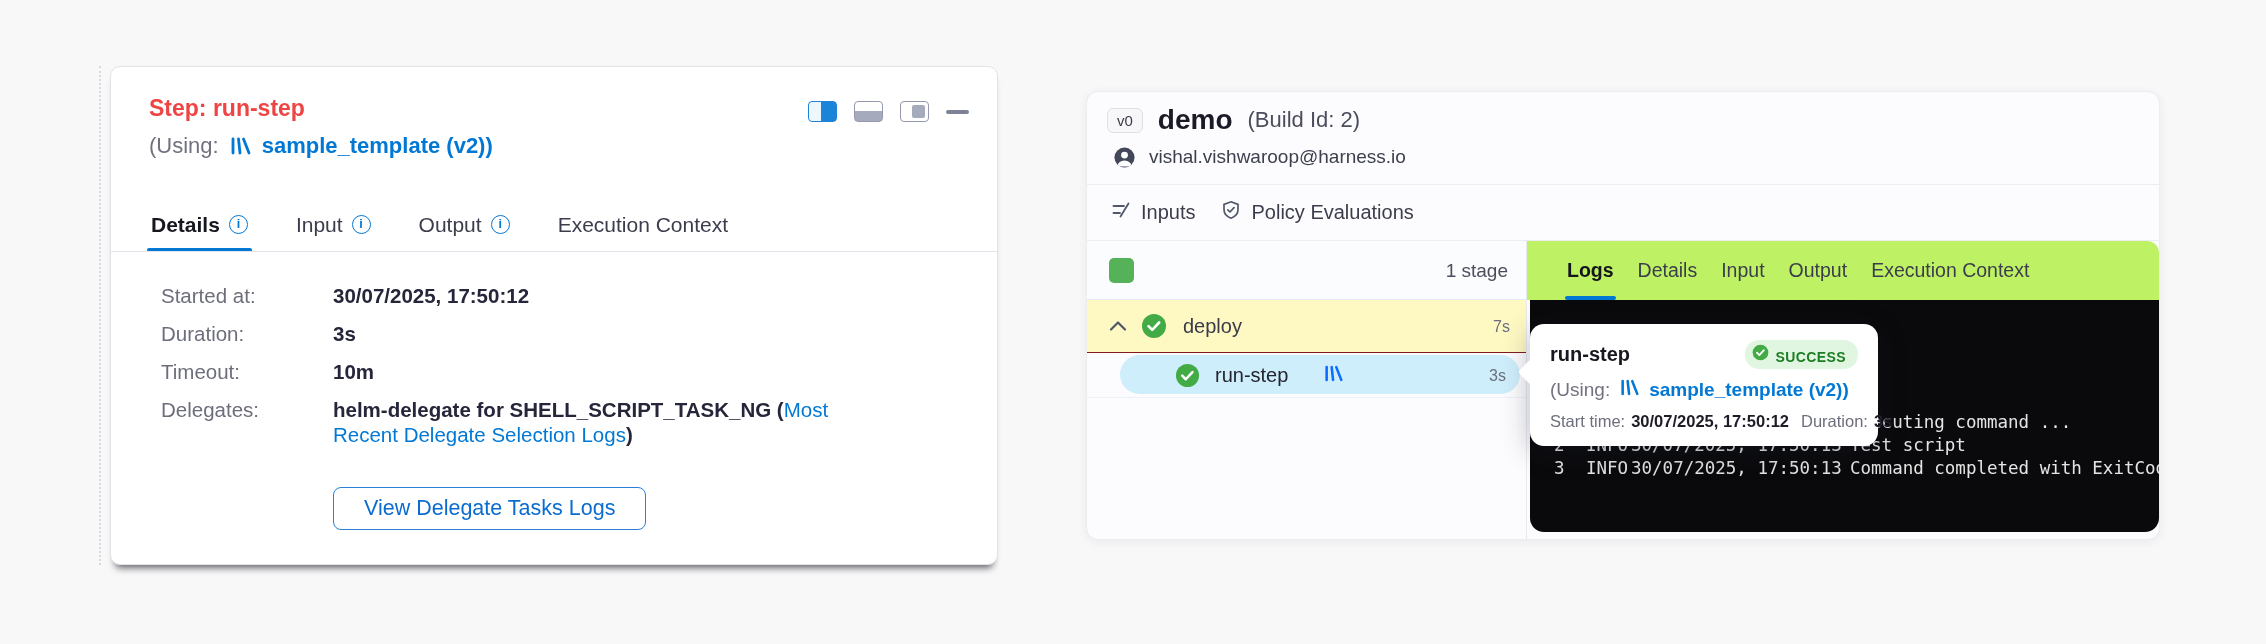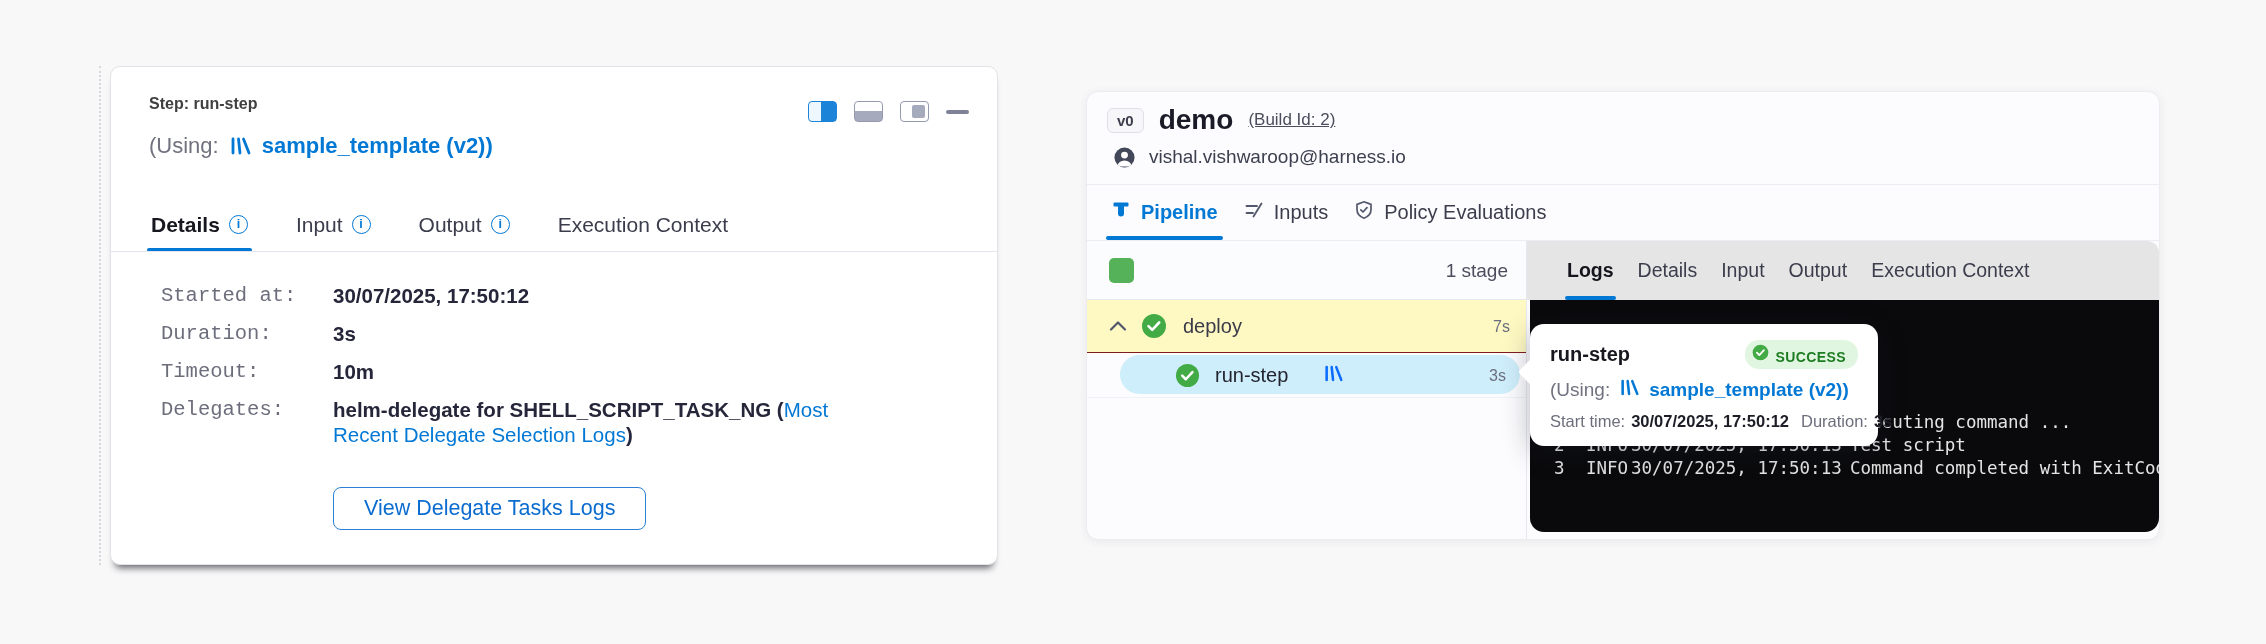--- a/index.html
+++ b/index.html
@@ -6,21 +6,21 @@
   * { margin:0; padding:0; box-sizing:border-box; }
   html,body { background:#f8f8f9; }
   body { font-family:"Liberation Sans","DejaVu Sans",sans-serif; }
   .canvas { position:relative; width:2266px; height:644px; background:#f8f8f9; overflow:hidden; }
 
   
   .resize-dots { position:absolute; left:99px; top:66px; height:499px; border-left:2px dotted #ccccd6; opacity:.75; }
   .left-card { position:absolute; left:110px; top:66px; width:888px; height:499px; background:#fff;
                border:1px solid #e2e2e8; border-radius:10px;
                box-shadow:0 8px 7px -5px rgba(15,15,25,.62); }
-  .lc-title { position:absolute; left:38px; top:28px; font-size:16px; font-weight:600; color:#404040; }
+  .lc-title { position:absolute; left:38px; top:28px; font-size:23px; font-weight:600; color:#ef4444; }
   .lc-using { position:absolute; left:38px; top:66px; display:flex; align-items:center; gap:10px;
               font-size:22px; color:#71727f; }
   .tpl-link { color:#0278d5; font-weight:600; text-decoration:none; cursor:pointer; }
   .tpl-icon svg { display:block; }
   .lc-window-icons { position:absolute; right:28px; top:34px; display:flex; align-items:center; gap:17px; }
   .wi { cursor:pointer; }
   .wi-split  { width:29px; height:21px; border-radius:4px; border:1.5px solid #1c84d8;
                background:linear-gradient(90deg,#eef7fe 0 45%,#1c84d8 45%); }
   .wi-bottom { width:29px; height:21px; border-radius:4px; border:1.5px solid #9599ad;
                background:linear-gradient(180deg,#ffffff 0 50%,#a6aabd 50%); }
@@ -35,53 +35,53 @@
   .lc-tab .lbl { line-height:1; }
   .lc-tab.active .lbl { font-weight:700; color:#17171f; }
   .lc-tab.active::after { content:''; position:absolute; left:-2px; right:-2px; bottom:-1px; height:4px;
             background:#0278d5; border-radius:3px; }
   .info-i { width:19px; height:19px; border:1.6px solid #0278d5; border-radius:50%; color:#0278d5;
             font-size:12.5px; font-weight:700; display:flex; align-items:center; justify-content:center; }
   .lc-divider { position:absolute; left:0; right:0; top:184px; height:1px; background:#e3e4ec; }
 
   .lc-rows { position:absolute; left:50px; top:216px; width:790px; font-size:20.5px; }
   .lrow { display:flex; margin-bottom:13px; line-height:25px; }
-  .lrow .lab { width:172px; flex:none; color:#6d6e7c;font-family:Liberation Mono, monospace; }
+  .lrow .lab { width:172px; flex:none; color:#6d6e7c; }
   .lrow .val { color:#25263a; font-weight:600; width:540px; }
   .val .dlink { color:#0278d5; font-weight:500; cursor:pointer; }
   .lc-btn { position:absolute; left:222px; top:420px; height:43px; padding:0 30px; font-size:21.5px;
             color:#0b6cd0; background:#fff; border:1.6px solid #2b7fd4; border-radius:8px; font-weight:500;
             font-family:inherit; cursor:pointer; }
 
   
   .right-panel { position:absolute; left:1086px; top:91px; width:1074px; height:449px; background:#fcfcfe;
                  border:1px solid #ececf1; border-radius:12px; box-shadow:0 2px 10px rgba(40,45,60,.07); }
   .rp-title-row { position:absolute; left:20px; top:12px; display:flex; align-items:center; gap:15px; }
   .v-badge { padding:3px 9px; border:1px solid #dfdfe6; border-radius:6px; background:#f7f7fa;
-             font-size:15px; color:#3c3d4c; font-weight:700; }
+             font-size:15px; color:#3c3d4c; font-weight:400; }
   .rp-title { font-size:28px; font-weight:700; color:#1b1b27; }
-  .rp-buildid { font-size:17px; color:#4b4d5c;text-decoration:underline; }
+  .rp-buildid { font-size:22px; color:#4b4d5c; }
   .rp-user-row { position:absolute; left:26px; top:54px; display:flex; align-items:flex-start; gap:13px;
                  font-size:19px; color:#3c3f4e; }
   .rp-div-h { position:absolute; left:0; right:0; height:1px; background:#ebedf2; }
   .rp-tabs { position:absolute; left:24px; top:93px; height:55px; display:flex; gap:26px; align-items:center; }
   .rp-tab { position:relative; display:flex; align-items:center; gap:10px; font-size:20px; color:#3c3d4c;
             height:100%; cursor:pointer; }
   .rp-tab.active { color:#0278d5; font-weight:600; }
   .rp-tab.active::after { content:''; position:absolute; left:-5px; right:-5px; bottom:0; height:4px;
             background:#0278d5; border-radius:3px; }
 
   .stage-header { position:absolute; left:0; top:149px; width:439px; height:59px; background:#fbfcfe;
                   border-bottom:1px solid #e7e9ef; }
   .green-square { position:absolute; left:22px; top:17px; width:25px; height:25px; background:#56b258;
                   border-radius:5px; cursor:pointer; }
   .stage-count { position:absolute; right:18px; top:19px; font-size:19px; color:#4b4d5c; }
   .v-divider { position:absolute; left:439px; top:149px; bottom:0; width:1px; background:#e7e9ef; }
 
-  .log-tabs { position:absolute; left:440px; top:149px; right:0; height:59px; background:#e5e5e5;
+  .log-tabs { position:absolute; left:440px; top:149px; right:0; height:59px; background:#bef264;
               display:flex; gap:20px; align-items:center; padding-left:38px; border-top-right-radius:12px; }
   .log-tab { position:relative; height:100%; display:flex; align-items:center; font-size:19.5px;
              color:#3c3d4c; cursor:pointer; padding:0 2px; }
   .log-tab.active { font-weight:700; color:#15151d; }
   .log-tab.active::after { content:''; position:absolute; left:0; right:0; bottom:0; height:4px;
              background:#0278d5; border-radius:3px; }
 
   .row-deploy { position:absolute; left:0; top:208px; width:439px; height:53px; background:#fef9c3;
                 border-bottom:1px solid #7f1d1d; cursor:pointer; }
   .row-deploy .chev { position:absolute; left:22px; top:18px; }
@@ -216,28 +216,20 @@
               <path d="M4.5 21.5a7.5 6.5 0 0 1 15 0z" fill="#ffffff"></path>
             </g>
           </svg>
       </span>
       <span>vishal.vishwaroop@harness.io</span>
     </div>
 
     <div class="rp-div-h" style="top:92px;"></div>
 
     <nav class="rp-tabs">
-      <div class="rp-tab active">
-        <span>
-          <svg width="20" height="20" viewBox="0 0 20 20">
-              <path d="M3.5 2.5h13a1 1 0 0 1 1 1v2a1 1 0 0 1-1 1H13v7a3 3 0 0 1-6 0v-7H3.5a1 1 0 0 1-1-1v-2a1 1 0 0 1 1-1z" fill="#0278d5"></path>
-            </svg>
-        </span>
-        <span>Pipeline</span>
-      </div>
       <div class="rp-tab">
         <span>
           <svg width="20" height="20" viewBox="0 0 20 20">
               <g stroke="#52586b" stroke-width="1.8" stroke-linecap="round" fill="none">
                 <line x1="2.5" y1="6" x2="13" y2="6"></line>
                 <line x1="2.5" y1="13" x2="9" y2="13"></line>
                 <line x1="17.5" y1="3.5" x2="9.5" y2="16.5"></line>
               </g>
             </svg>
         </span>

